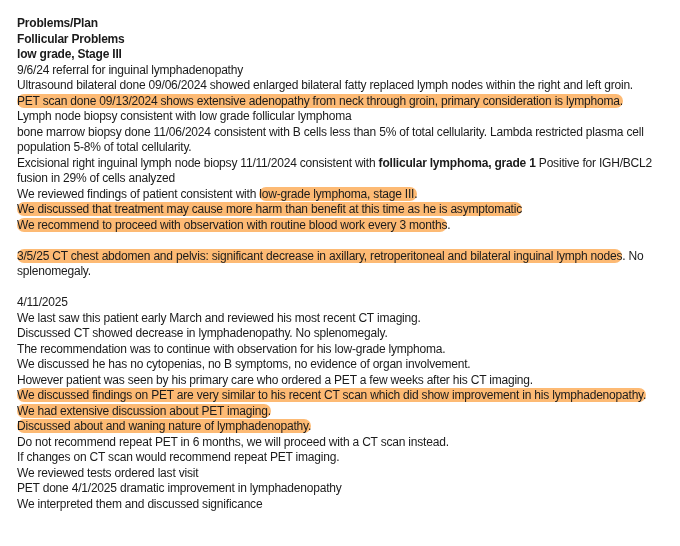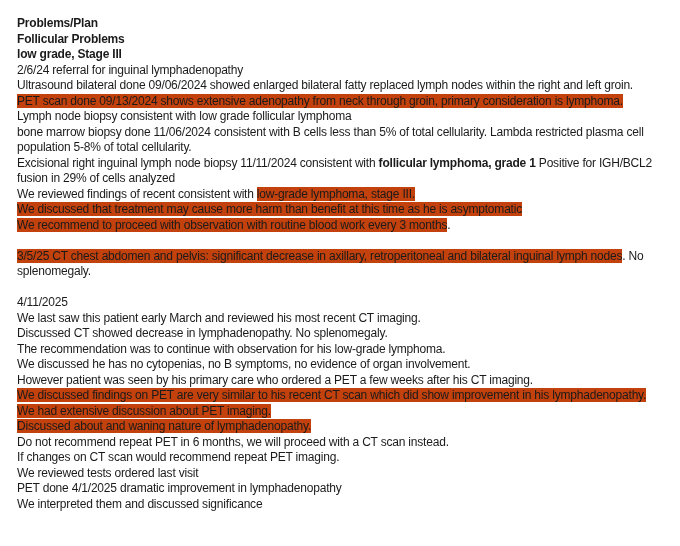--- a/index.html
+++ b/index.html
@@ -19,36 +19,36 @@
     width: 680px;
     height: 546px;
     padding: 5px 6px 0 17px;
     margin-top: 11px;
   }
   .ln {
     margin: 0;
     min-height: 15.5px;
   }
   .b { font-weight: 700; }
-  .hl { background-color: #c2410c; }
+  .hl { background-color: #fdba74; border-radius: 7px; }
 </style>
 </head>
 <body>
 
 <div class="page">
   <p class="ln"><span class="b">Problems/Plan</span></p>
   <p class="ln"><span class="b">Follicular Problems</span></p>
   <p class="ln"><span class="b">low grade, Stage III</span></p>
-  <p class="ln"><span>2/6/24 referral for inguinal lymphadenopathy</span></p>
+  <p class="ln"><span>9/6/24 referral for inguinal lymphadenopathy</span></p>
   <p class="ln"><span>Ultrasound bilateral done 09/06/2024 showed enlarged bilateral fatty replaced lymph nodes within the right and left groin.</span></p>
   <p class="ln"><span class="hl">PET scan done 09/13/2024 shows extensive adenopathy from neck through groin, primary consideration is lymphoma.</span></p>
   <p class="ln"><span>Lymph node biopsy consistent with low grade follicular lymphoma</span></p>
   <p class="ln"><span>bone marrow biopsy done 11/06/2024 consistent with B cells less than 5% of total cellularity. Lambda restricted plasma cell population 5-8% of total cellularity.</span></p>
   <p class="ln"><span>Excisional right inguinal lymph node biopsy 11/11/2024 consistent with </span><span class="b">follicular lymphoma, grade 1</span><span> Positive for IGH/BCL2 fusion in 29% of cells analyzed</span></p>
-  <p class="ln"><span>We reviewed findings of recent consistent with </span><span class="hl">low-grade lymphoma, stage III.</span></p>
+  <p class="ln"><span>We reviewed findings of patient consistent with </span><span class="hl">low-grade lymphoma, stage III.</span></p>
   <p class="ln"><span class="hl">We discussed that treatment may cause more harm than benefit at this time as he is asymptomatic</span></p>
   <p class="ln"><span class="hl">We recommend to proceed with observation with routine blood work every 3 months</span><span>.</span></p>
   <p class="ln"></p>
   <p class="ln"><span class="hl">3/5/25 CT chest abdomen and pelvis: significant decrease in axillary, retroperitoneal and bilateral inguinal lymph nodes</span><span>. No splenomegaly.</span></p>
   <p class="ln"></p>
   <p class="ln"><span>4/11/2025</span></p>
   <p class="ln"><span>We last saw this patient early March and reviewed his most recent CT imaging.</span></p>
   <p class="ln"><span>Discussed CT showed decrease in lymphadenopathy. No splenomegaly.</span></p>
   <p class="ln"><span>The recommendation was to continue with observation for his low-grade lymphoma.</span></p>
   <p class="ln"><span>We discussed he has no cytopenias, no B symptoms, no evidence of organ involvement.</span></p>

